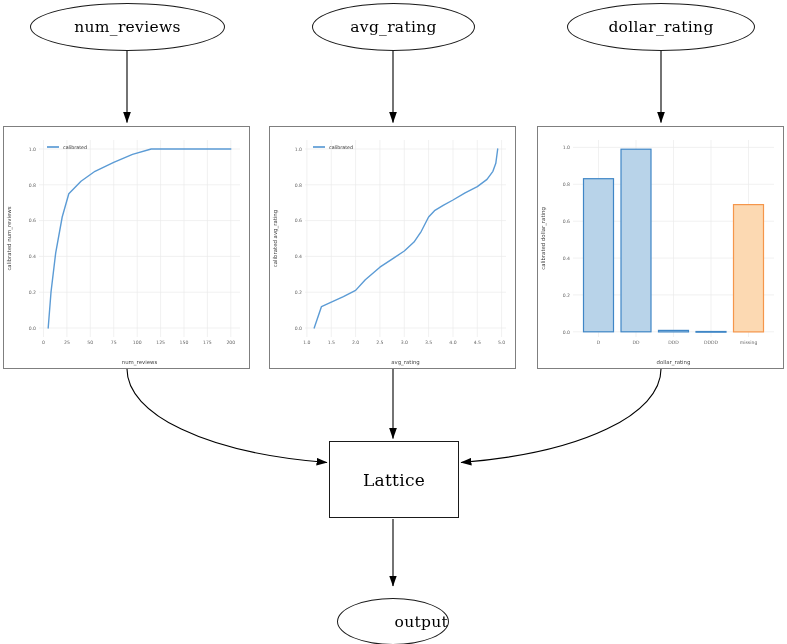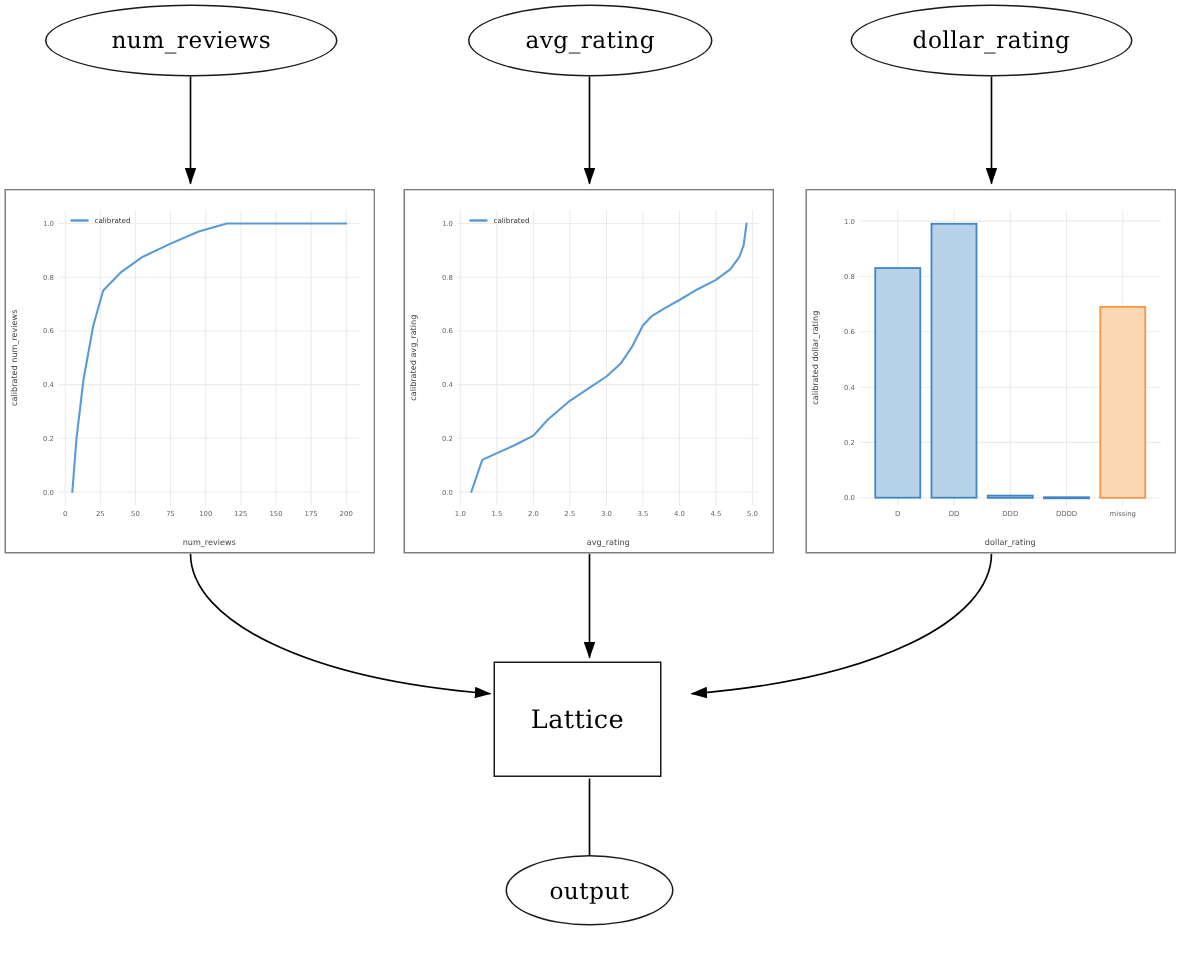--- a/index.html
+++ b/index.html
@@ -151,19 +151,19 @@
       <text x="32" y="22.1" font-size="4.6" fill="#666666" text-anchor="end">1.0</text>
       <rect x="45.5" y="51.7" width="30.0" height="153.1" fill="#b8d3e9" stroke="#3f86c6" stroke-width="1.2"></rect>
       <rect x="83.0" y="22.2" width="30.0" height="182.6" fill="#b8d3e9" stroke="#3f86c6" stroke-width="1.2"></rect>
       <rect x="120.5" y="203.4" width="30.0" height="1.5" fill="#b8d3e9" stroke="#3f86c6" stroke-width="1.2"></rect>
       <rect x="158.0" y="204.5" width="30.0" height="0.7" fill="#b8d3e9" stroke="#3f86c6" stroke-width="1.2"></rect>
       <rect x="195.5" y="77.6" width="30.0" height="127.3" fill="#fcd9b2" stroke="#f5964b" stroke-width="1.2"></rect>
       <text x="135.5" y="236.5" font-size="5.4" fill="#444444" text-anchor="middle">dollar_rating</text>
       <text x="7" y="111.5" font-size="5.4" fill="#444444" text-anchor="middle" transform="rotate(-90 7 111.5)">calibrated dollar_rating</text>
     </svg></div>
 
-<div class="node rectnode" style="left:329px;top:441px;width:112px;height:77px;">
+<div class="node rectnode" style="left:329px;top:441px;width:130px;height:77px;">
   <span>Lattice</span>
 </div>
 
-<div class="node ellipse" style="left:337px;top:570px;width:112px;height:47px;">
+<div class="node ellipse" style="left:337px;top:598px;width:112px;height:47px;justify-content:flex-end;">
   <span>output</span>
 </div>
 
 </body></html>

